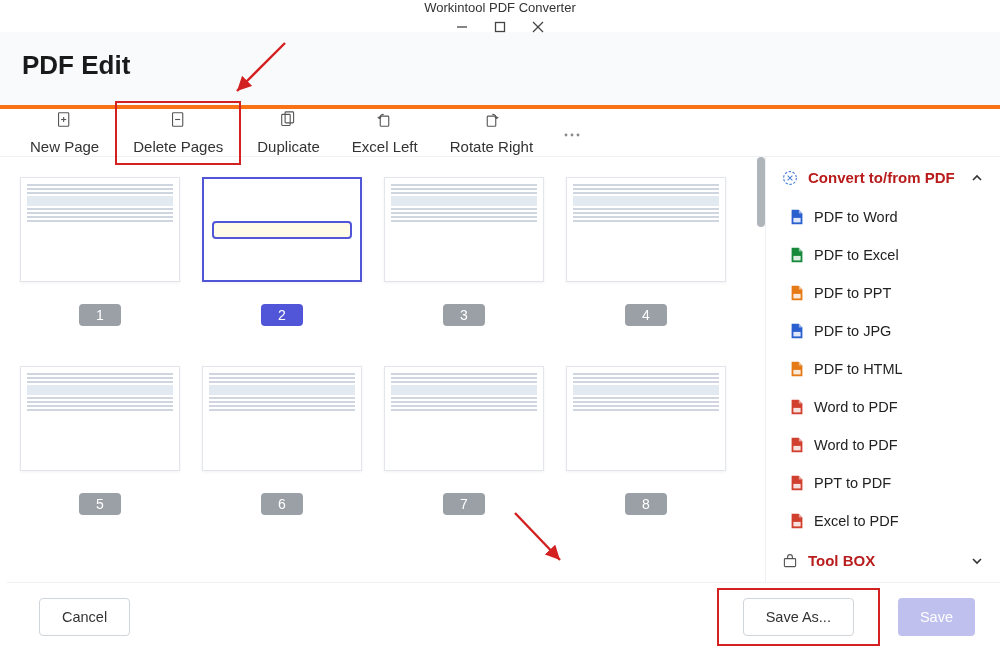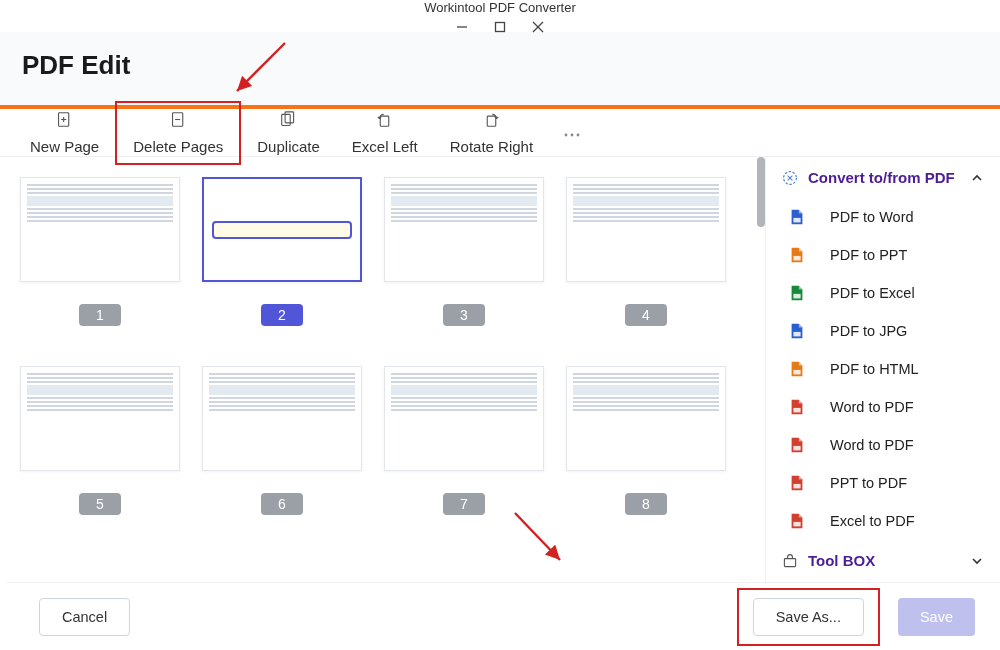--- a/index.html
+++ b/index.html
@@ -36,33 +36,33 @@
 .page-prev.sel { outline: 2px solid #5156d8; outline-offset: -2px; justify-content: center; align-items: center; }
 .sel-box { width: 140px; height: 18px; border: 2px solid #5156d8; border-radius: 4px; background: #fffbe6; }
 .pv-line { height: 2px; background: #cfd6df; }
 .pv-block { height: 10px; background: #e3e9f0; }
 
 .badge { width: 42px; height: 22px; border-radius: 4px; display: flex; align-items: center; justify-content: center; font-size: 14px; color: #fff; background: #9aa0a6; }
 .badge.sel { background: #5156d8; }
 
 
 .sidebar { width: 235px; border-left: 1px solid #eef0f3; background: #fff; overflow-y: auto; }
-.side-head { display: flex; align-items: center; padding: 12px 16px; font-weight: 700; font-size: 15px; color: #4c1d95; cursor: pointer; gap: 10px; }
+.side-head { display: flex; align-items: center; padding: 12px 16px; font-weight: 700; font-size: 15px; color: #b91c1c; cursor: pointer; gap: 10px; }
 .side-head .hi { width: 16px; height: 16px; }
 .side-head .chev { margin-left: auto; width: 14px; height: 14px; }
 .side-list { }
-.side-item { display: flex; align-items: center; gap: 24px; padding: 10px 22px; font-size: 14.5px; color: #222; cursor: pointer; }
+.side-item { display: flex; align-items: center; gap: 8px; padding: 10px 22px; font-size: 14.5px; color: #222; cursor: pointer; }
 .conv-icon { width: 18px; height: 18px; position: relative; }
 
 
 .footer { position: absolute; bottom: 0; left: 7px; width: 1000px; height: 68px; border-top: 1px solid #eef0f3; display: flex; align-items: center; padding: 0 32px; background: #fff; }
 .btn { height: 38px; padding: 0 22px; border-radius: 4px; border: 1px solid #d0d5da; background: #fff; font-size: 14.5px; color: #333; cursor: pointer; display: inline-flex; align-items: center; justify-content: center; }
 .btn.primary { background: #bfc0ee; border: none; color: #fff; }
 .spacer { flex: 1; }
-.saveas-wrap { border: 2px solid #d32020; padding: 8px 14px; margin-right: 18px; }
+.saveas-wrap { border: 2px solid #d32020; padding: 8px 24px; margin-right: 18px; }
 
 
 .arrow-ann { position: absolute; pointer-events: none; }
 </style>
 </head>
 <body>
 
 <div class="titlebar">
   <svg class="logo-icon" viewBox="0 0 24 24">
       <path fill="#2a6bd6" d="M4 3h9l5 5v13H4z"></path>
@@ -262,33 +262,33 @@
         <div class="side-item">
           <svg class="conv-icon" viewBox="0 0 20 20">
             <path d="M4 2h8l4 4v12H4z" fill="#2a5fd0"></path>
             <path d="M12 2v4h4" fill="rgba(255,255,255,0.5)"></path>
             <rect x="6" y="11" width="8" height="5" fill="#fff" opacity="0.85"></rect>
           </svg>
           <span>PDF to Word</span>
         </div>
         <div class="side-item">
           <svg class="conv-icon" viewBox="0 0 20 20">
+            <path d="M4 2h8l4 4v12H4z" fill="#168a3a"></path>
+            <path d="M12 2v4h4" fill="rgba(255,255,255,0.5)"></path>
+            <rect x="6" y="11" width="8" height="5" fill="#fff" opacity="0.85"></rect>
+          </svg>
+          <span>PDF to Excel</span>
+        </div>
+        <div class="side-item">
+          <svg class="conv-icon" viewBox="0 0 20 20">
             <path d="M4 2h8l4 4v12H4z" fill="#e67a17"></path>
             <path d="M12 2v4h4" fill="rgba(255,255,255,0.5)"></path>
             <rect x="6" y="11" width="8" height="5" fill="#fff" opacity="0.85"></rect>
           </svg>
           <span>PDF to PPT</span>
-        </div>
-        <div class="side-item">
-          <svg class="conv-icon" viewBox="0 0 20 20">
-            <path d="M4 2h8l4 4v12H4z" fill="#168a3a"></path>
-            <path d="M12 2v4h4" fill="rgba(255,255,255,0.5)"></path>
-            <rect x="6" y="11" width="8" height="5" fill="#fff" opacity="0.85"></rect>
-          </svg>
-          <span>PDF to Excel</span>
         </div>
         <div class="side-item">
           <svg class="conv-icon" viewBox="0 0 20 20">
             <path d="M4 2h8l4 4v12H4z" fill="#2a5fd0"></path>
             <path d="M12 2v4h4" fill="rgba(255,255,255,0.5)"></path>
             <rect x="6" y="11" width="8" height="5" fill="#fff" opacity="0.85"></rect>
           </svg>
           <span>PDF to JPG</span>
         </div>
         <div class="side-item">

